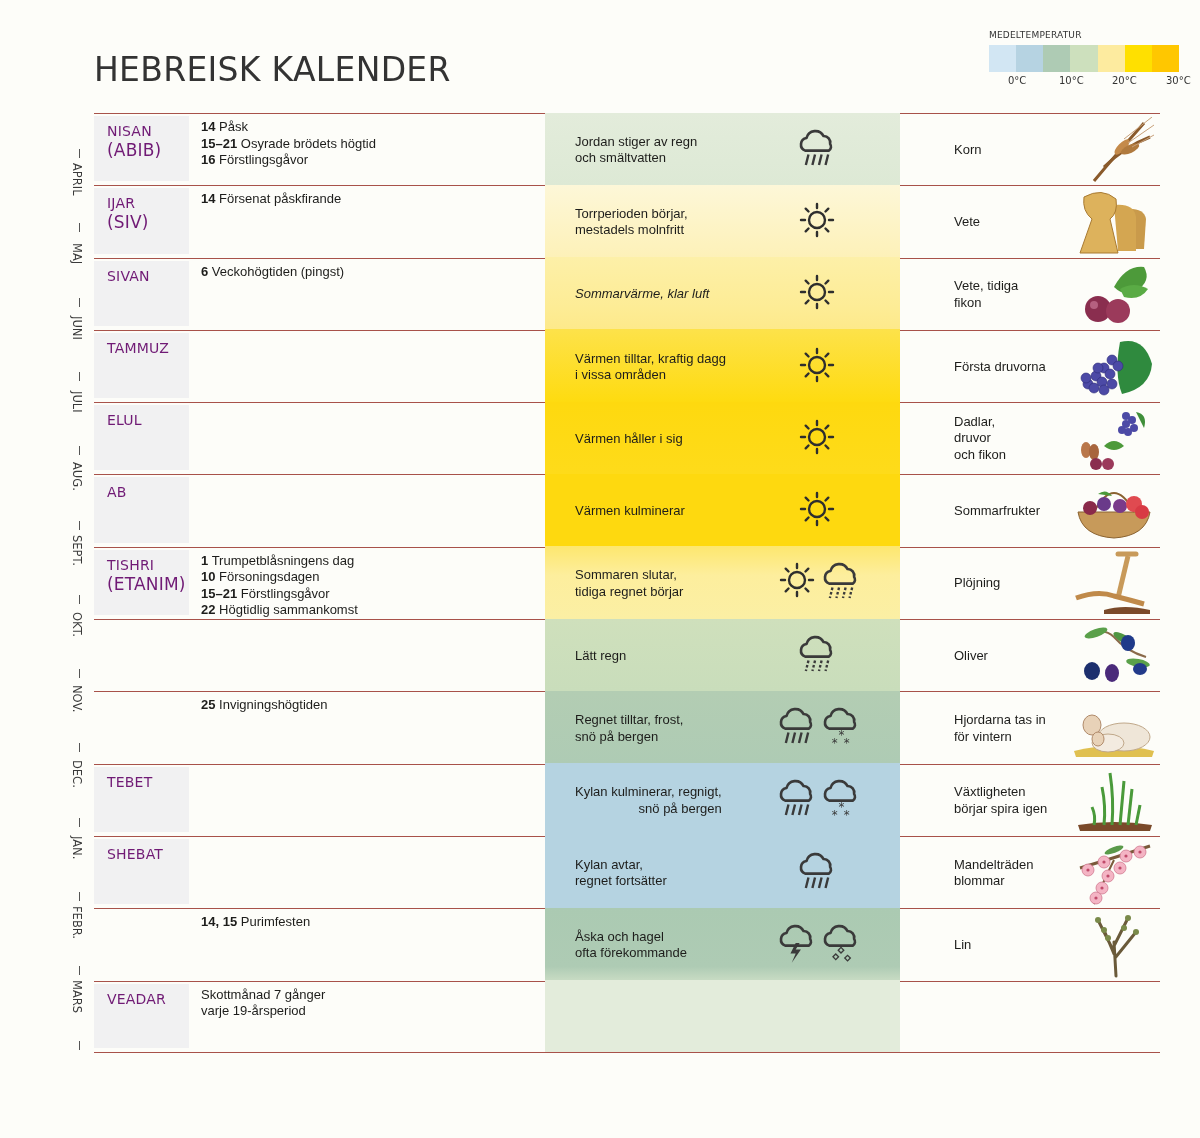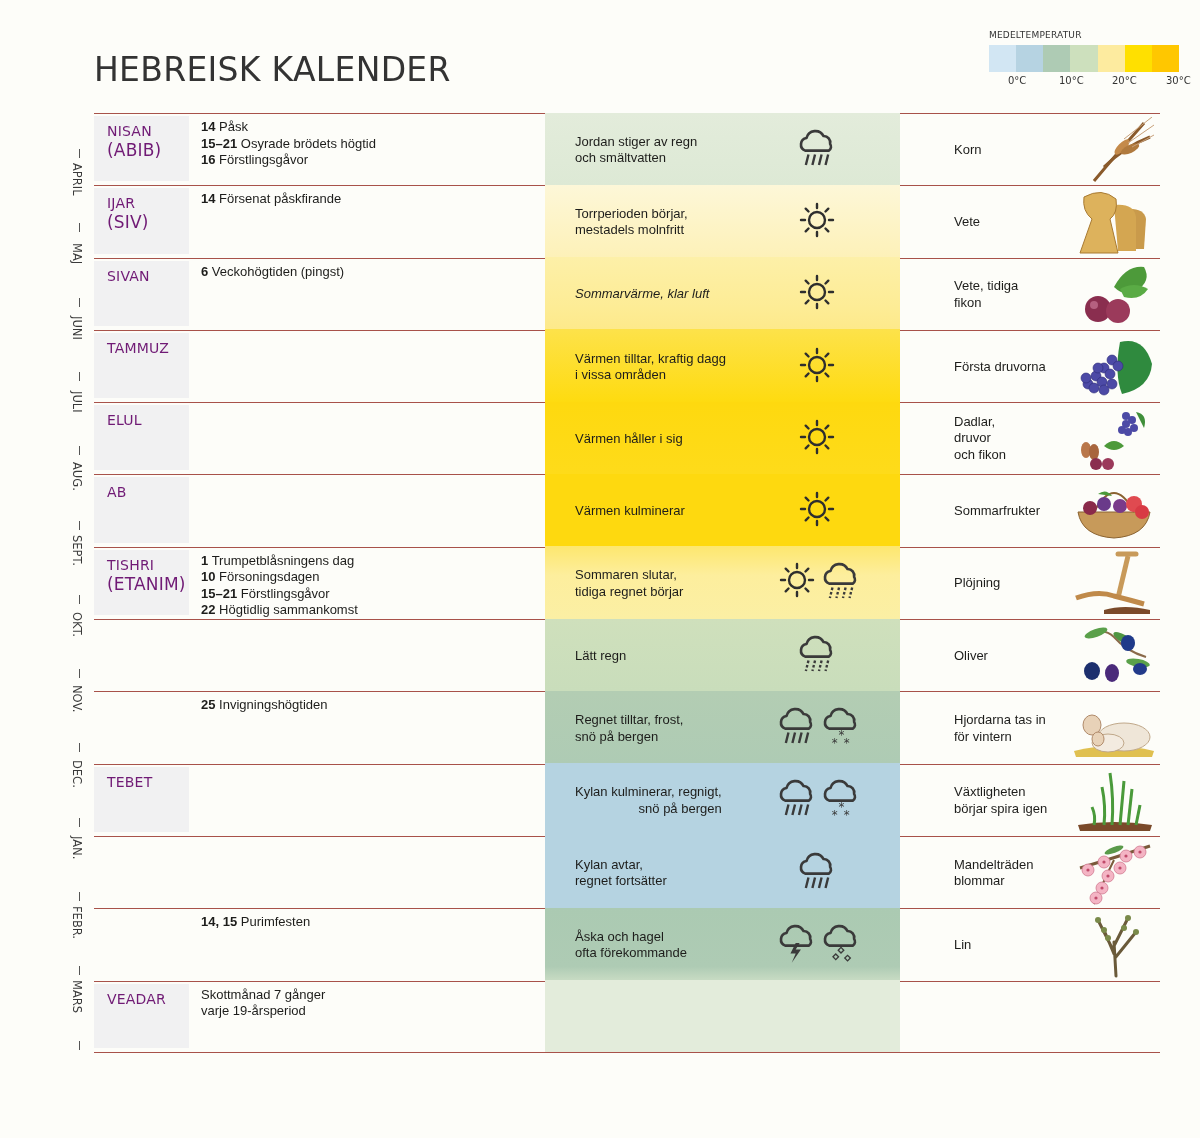--- a/index.html
+++ b/index.html
@@ -469,20 +469,23 @@
           <path d="M20 58 Q22 49 18 40" stroke="#4a9a3a" stroke-width="3" fill="none"></path>
           <path d="M30 58 Q32 39 28 20" stroke="#4a9a3a" stroke-width="3" fill="none"></path>
           <path d="M38 58 Q40 32 36 6" stroke="#4a9a3a" stroke-width="3" fill="none"></path>
           <path d="M46 58 Q48 36 50 14" stroke="#4a9a3a" stroke-width="3" fill="none"></path>
           <path d="M54 58 Q56 40 58 22" stroke="#4a9a3a" stroke-width="3" fill="none"></path>
           <path d="M62 58 Q64 48 66 38" stroke="#4a9a3a" stroke-width="3" fill="none"></path>
         </svg></div>
     </div>
     <div class="row">
       <div class="weather-cell" style="background: rgb(181, 211, 225);"></div>
+      <div class="month-cell">
+        <div class="month-name"><span>SHEBAT</span></div>
+      </div>
       <div class="weather-text" style="left: 481px;">
         <div>Kylan avtar,</div>
         <div>regnet fortsätter</div>
       </div>
       <div class="weather-icons single" style="left: 703px;">
         <span><svg width="40" height="42" viewBox="0 0 30 32">
             <path d="M6 18 a5 5 0 0 1 1-9.6 a7 7 0 0 1 13-1.5 a5 5 0 0 1 5 6 a3.5 3.5 0 0 1 -1 5.1 z" fill="none" stroke="#3a3a3a" stroke-width="2" stroke-linejoin="round"></path>
             <line x1="8.5" y1="21" x2="6.5" y2="29" stroke="#3a3a3a" stroke-width="1.8"></line>
             <line x1="13.5" y1="21" x2="11.5" y2="29" stroke="#3a3a3a" stroke-width="1.8"></line>
             <line x1="18.5" y1="21" x2="16.5" y2="29" stroke="#3a3a3a" stroke-width="1.8"></line>

